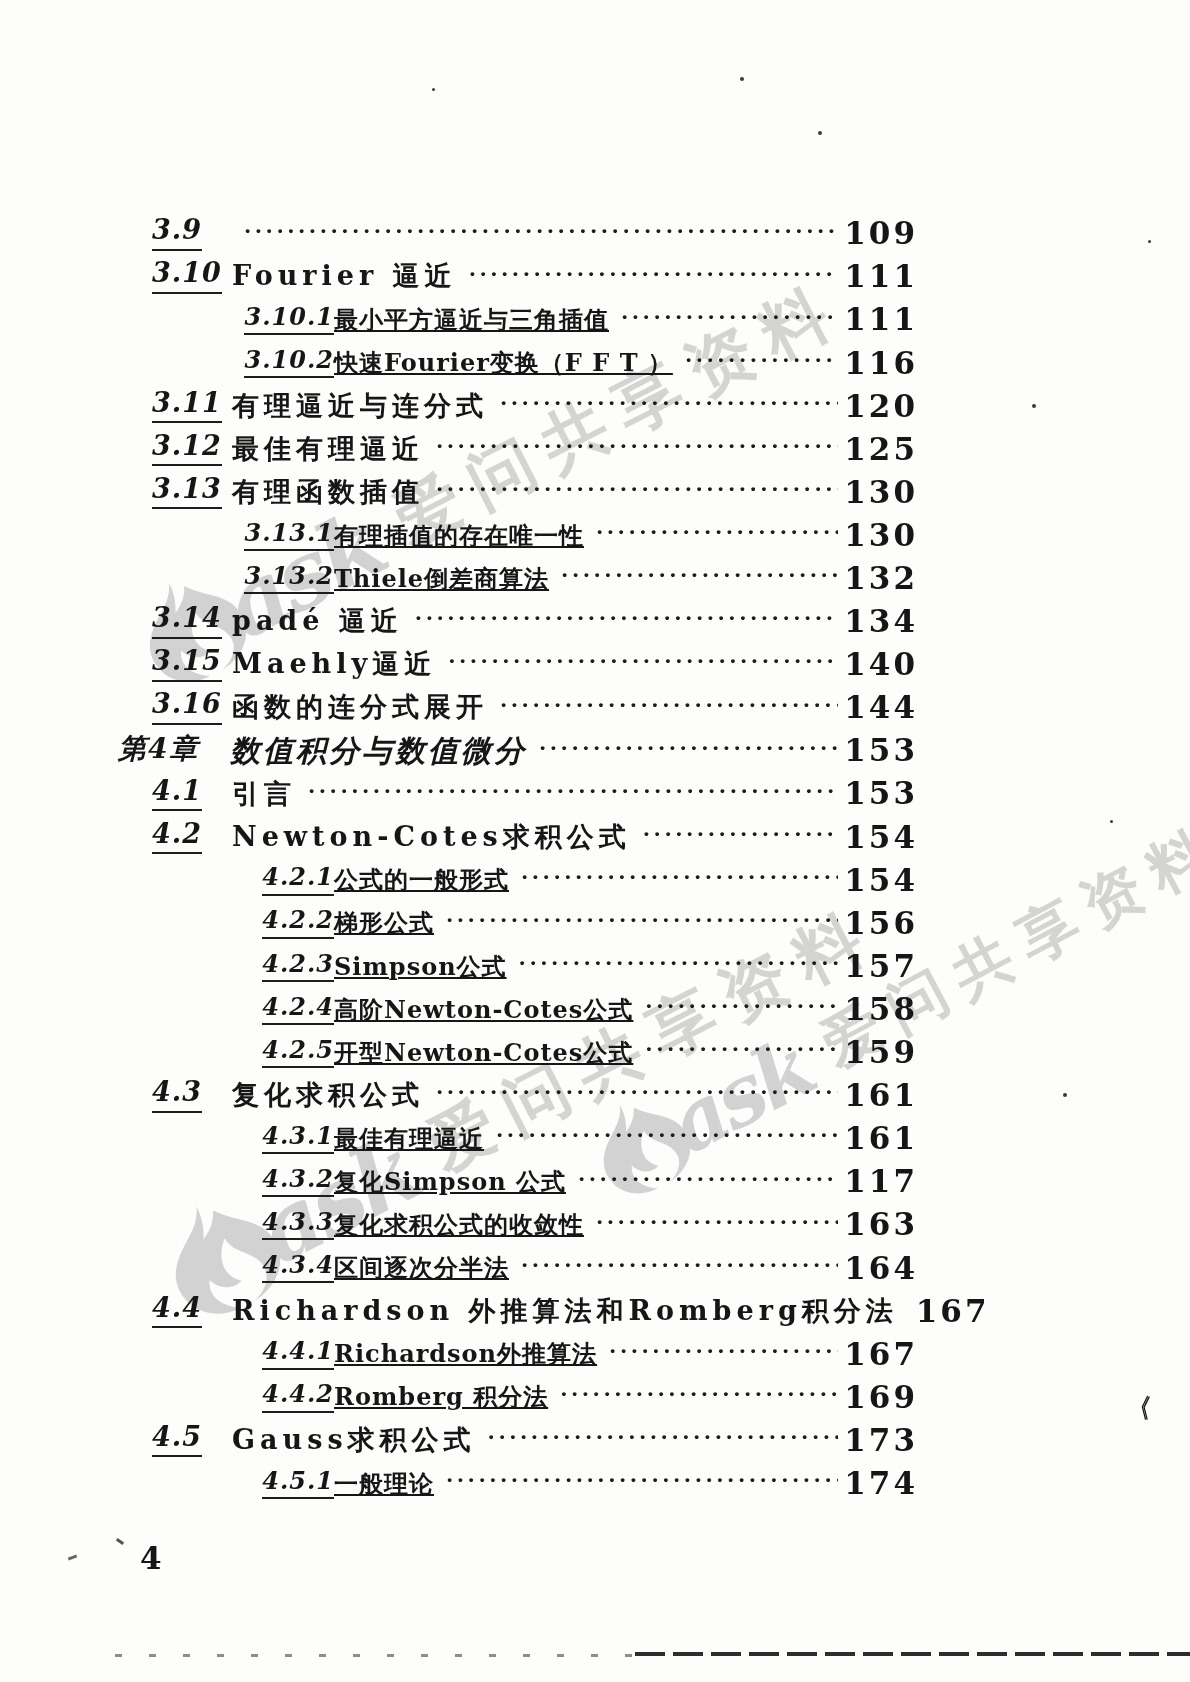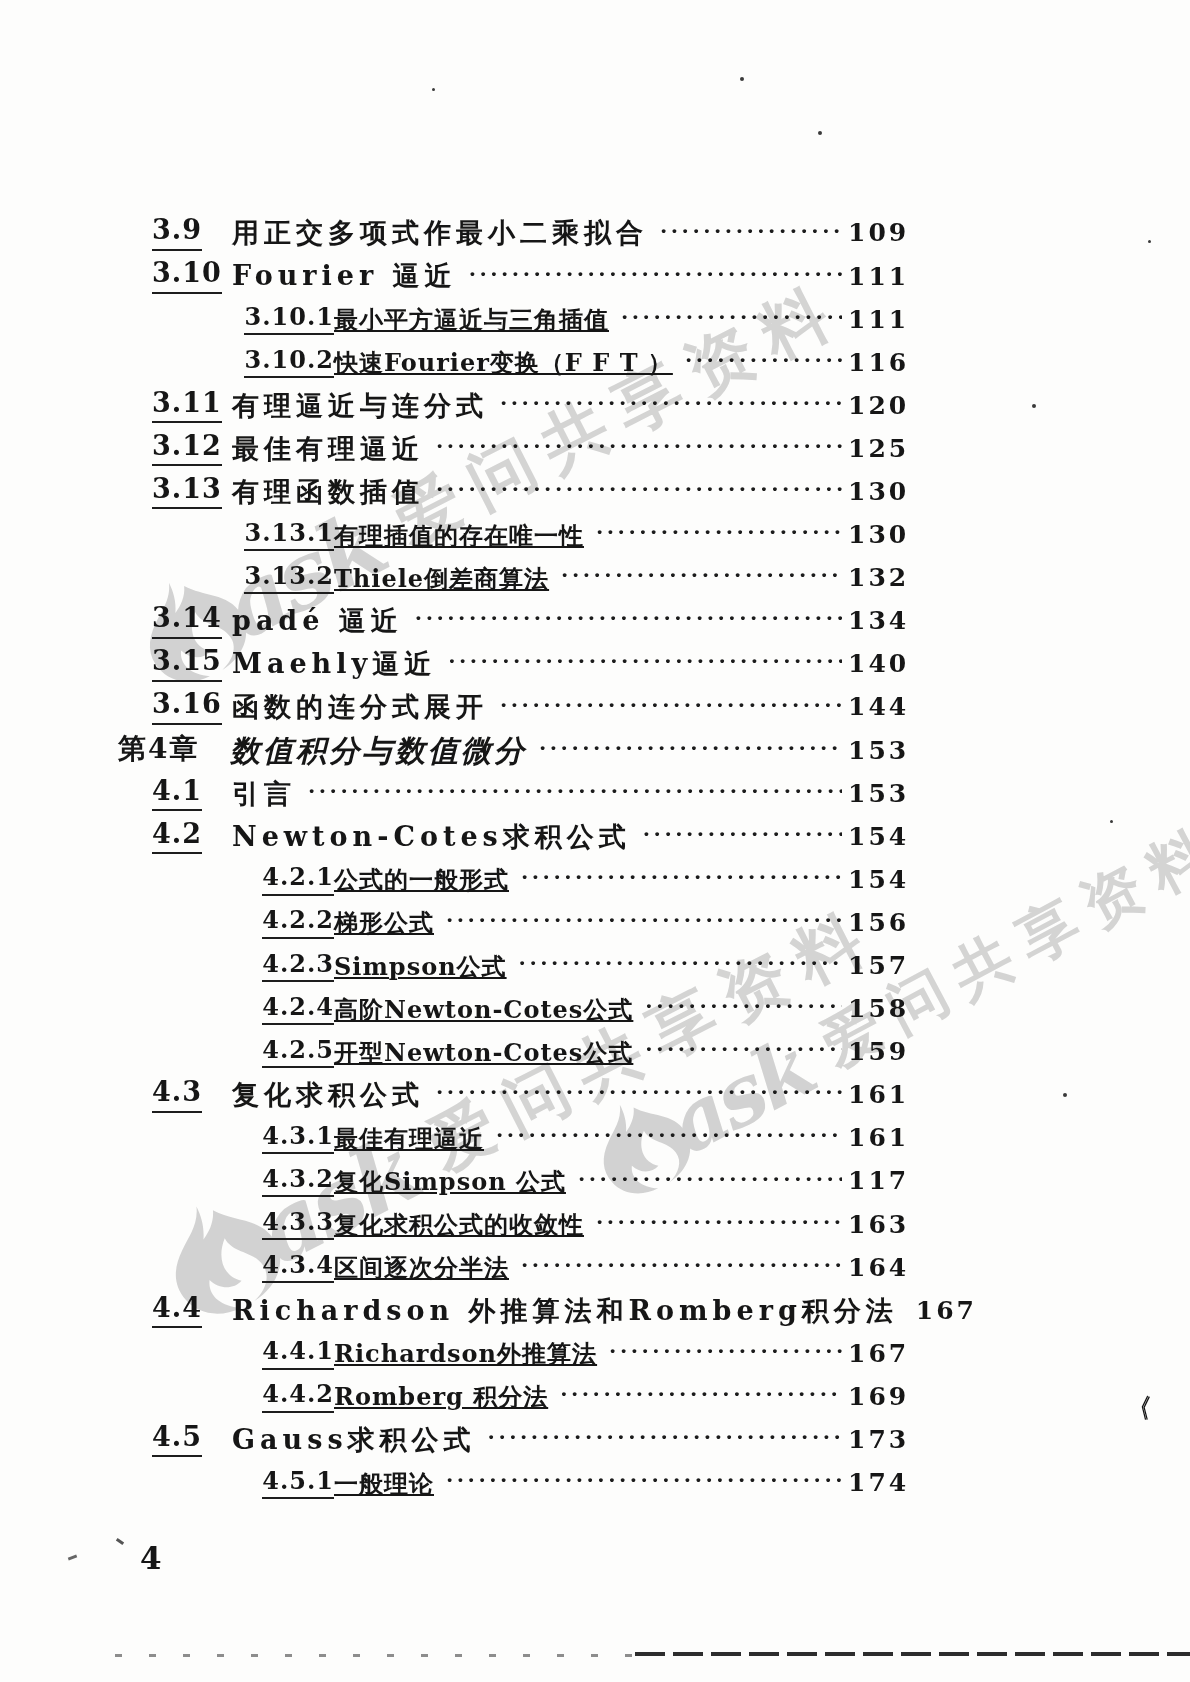--- a/index.html
+++ b/index.html
@@ -37,21 +37,21 @@
   .wm2{left:595px;top:1115px;transform:rotate(-28deg) scale(.9);}
   .wm3{left:165px;top:1225px;transform:rotate(-27deg);}
   
   .toc{
     position:absolute;left:118px;top:212px;width:800px;
   }
   .row{
     display:flex;align-items:center;
     height:43.1px;line-height:1.05;
   }
-  .numcol{flex:0 0 auto;}
+  .numcol{flex:0 0 auto;font-style:italic;}
   .num{
     display:inline-block;
     font-weight:bold;
     border-bottom:2.5px solid #1d1d1d;
     padding-bottom:4px;
   }
   .lvl0 .numcol{width:112px;}
   .lvl0 .num{font-size:28px;border-bottom:none;letter-spacing:2px;}
   .lvl1 .numcol{width:80px;margin-left:34px;}
   .lvl1 .num{font-size:27px;letter-spacing:1px;}
@@ -67,21 +67,21 @@
     margin:0 6px 0 12px;
     font-size:21px;font-weight:bold;
     letter-spacing:3.5px;color:#1b1b1b;
     position:relative;top:-3px;
   }
   .leader::after{
     content:"·······························································································";
   }
   .pagecol{
     flex:0 0 70px;text-align:left;
-    font-size:25px;font-weight:bold;letter-spacing:3px;
+    font-size:31px;font-weight:bold;letter-spacing:3px;
   }
   
   .folio{
     position:absolute;left:140px;top:1540px;
     font-size:31px;font-weight:bold;letter-spacing:0;
   }
   .side-mark{
     position:absolute;left:1128px;top:1390px;
     font-size:26px;font-weight:bold;color:#101010;
     transform:scaleX(.65) rotate(8deg);
@@ -135,21 +135,20 @@
         <path fill="#b0b0b0" d="M30 2 C27 10 20 13 15 17 C7 23 4 30 6 38 C8 47 17 53 27 53 C19 48 16 41 20 35 C22 41 28 44 33 42 C26 36 28 27 35 21 C35 29 44 32 45 40 C46 46 41 51 34 53 C46 52 56 44 55 32 C54 20 42 16 36 7 C34 12 30 15 26 17 C29 12 30 7 30 2 Z"></path>
       </svg>
     </span>
     <span class="ask">ask</span>
     <span class="cn">爱问共享资料</span>
   </div>
 
   <div class="toc">
       <div class="row lvl1">
       <span class="numcol"><span class="num">3.9</span></span>
-      <span class="title">用正交多项式作最小二乘拟合</span>
       <span class="leader"></span>
       <span class="pagecol">109</span>
     </div>
       <div class="row lvl1">
       <span class="numcol"><span class="num">3.10</span></span>
       <span class="title">Fourier 逼近</span>
       <span class="leader"></span>
       <span class="pagecol">111</span>
     </div>
       <div class="row lvl2">

